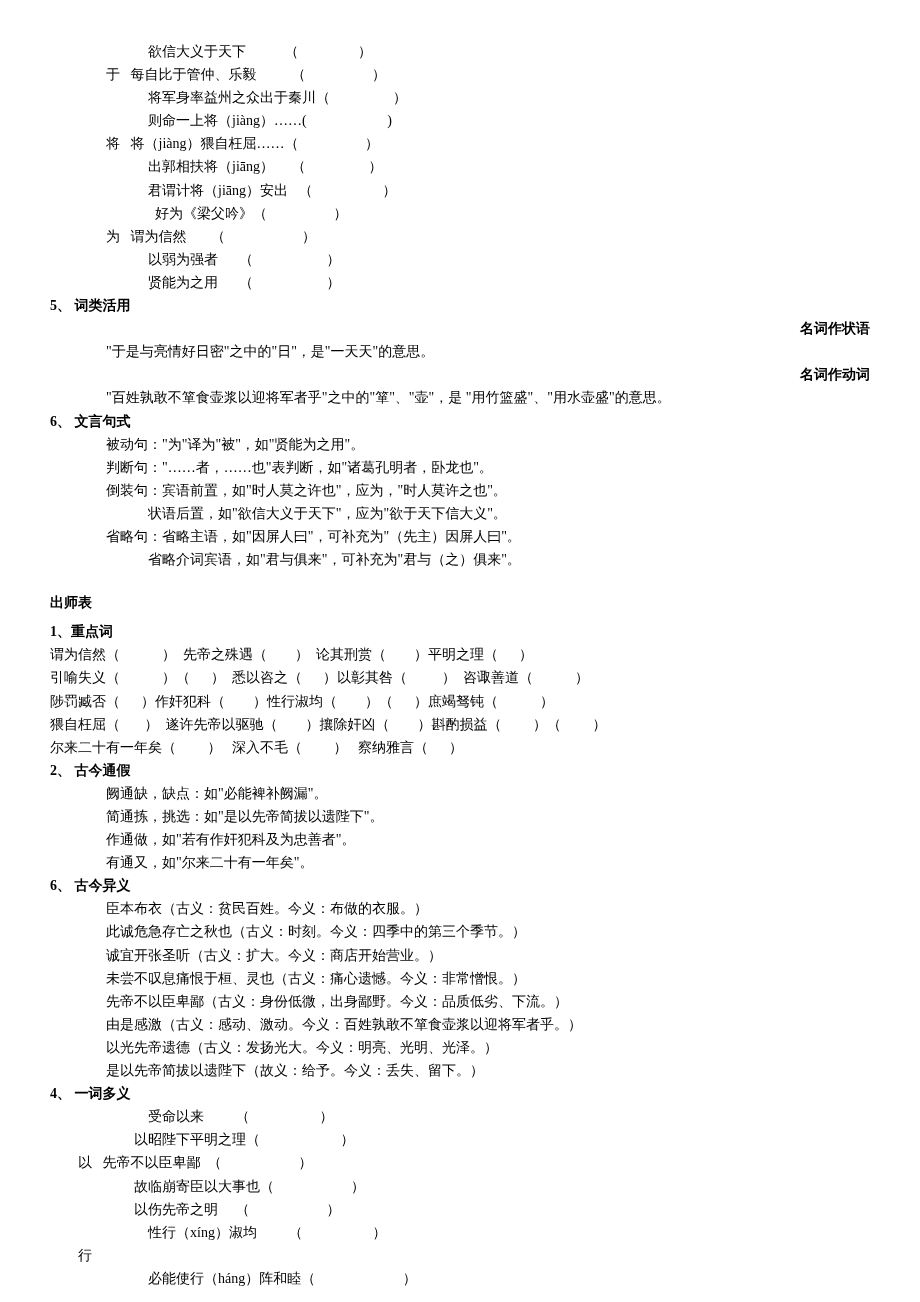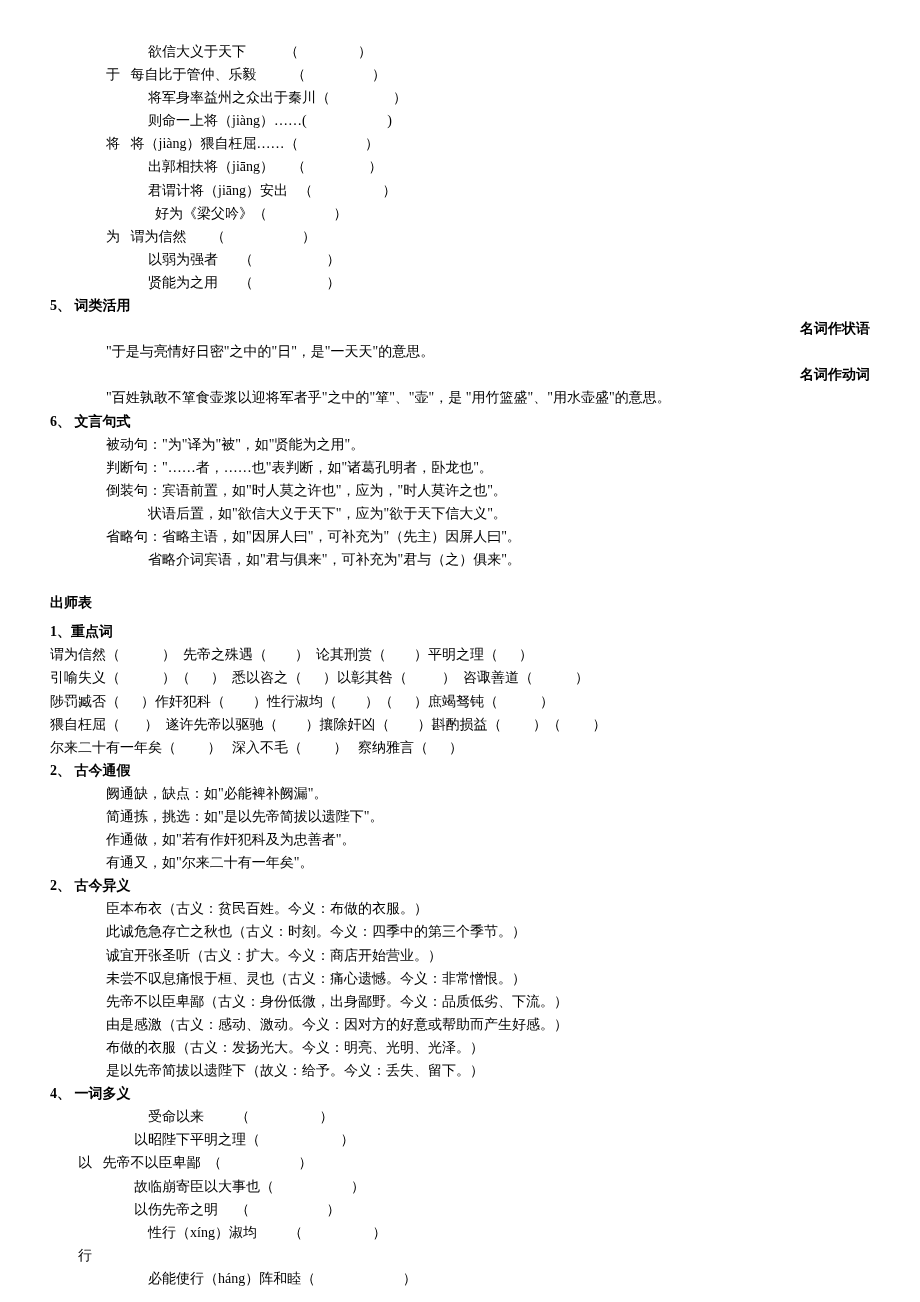--- a/index.html
+++ b/index.html
@@ -68,29 +68,29 @@
   </div>
 
 <p class="num-head">2、 古今通假</p>
 <div id="b2-lines">
     <p class="indent-2 line">阙通缺，缺点：如"必能裨补阙漏"。</p>
     <p class="indent-2 line">简通拣，挑选：如"是以先帝简拔以遗陛下"。</p>
     <p class="indent-2 line">作通做，如"若有作奸犯科及为忠善者"。</p>
     <p class="indent-2 line">有通又，如"尔来二十有一年矣"。</p>
   </div>
 
-<p class="num-head">2、 古今异义</p>
+<p class="num-head">6、 古今异义</p>
 <div id="b3-lines">
     <p class="indent-2 line">臣本布衣（古义：贫民百姓。今义：布做的衣服。）</p>
     <p class="indent-2 line">此诚危急存亡之秋也（古义：时刻。今义：四季中的第三个季节。）</p>
     <p class="indent-2 line">诚宜开张圣听（古义：扩大。今义：商店开始营业。）</p>
     <p class="indent-2 line">未尝不叹息痛恨于桓、灵也（古义：痛心遗憾。今义：非常憎恨。）</p>
     <p class="indent-2 line">先帝不以臣卑鄙（古义：身份低微，出身鄙野。今义：品质低劣、下流。）</p>
-    <p class="indent-2 line">由是感激（古义：感动、激动。今义：因对方的好意或帮助而产生好感。）</p>
-    <p class="indent-2 line">布做的衣服（古义：发扬光大。今义：明亮、光明、光泽。）</p>
+    <p class="indent-2 line">由是感激（古义：感动、激动。今义：百姓孰敢不箪食壶浆以迎将军者乎。）</p>
+    <p class="indent-2 line">以光先帝遗德（古义：发扬光大。今义：明亮、光明、光泽。）</p>
     <p class="indent-2 line">是以先帝简拔以遗陛下（故义：给予。今义：丢失、留下。）</p>
   </div>
 
 <p class="num-head">4、 一词多义</p>
 <div id="b4-lines">
     <p class="indent-4 line">受命以来         （                    ）</p>
     <p class="indent-3 line">以昭陛下平明之理（                       ）</p>
     <p class="indent-1 line">以   先帝不以臣卑鄙  （                      ）</p>
     <p class="indent-3 line">故临崩寄臣以大事也（                      ）</p>
     <p class="indent-3 line">以伤先帝之明     （                      ）</p>

